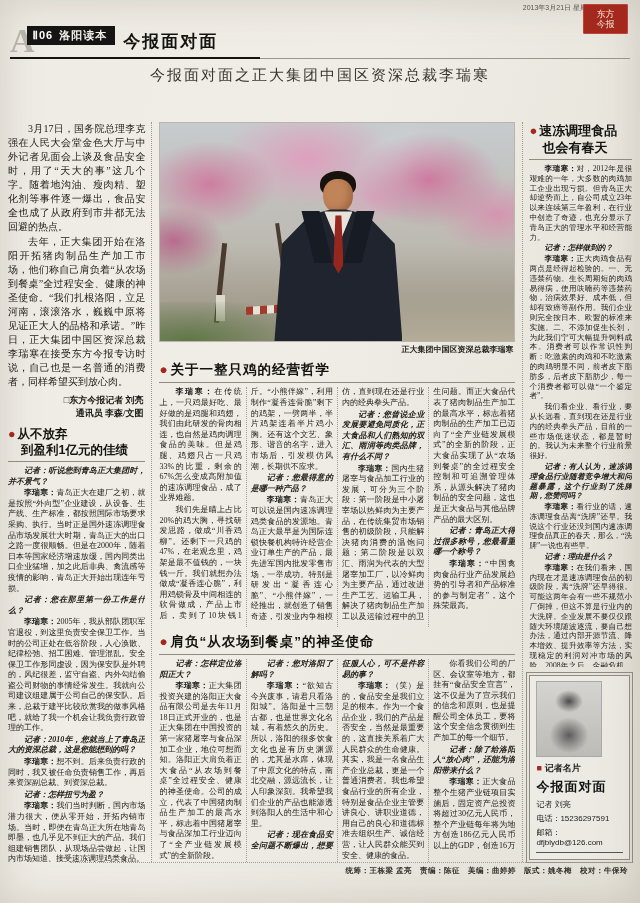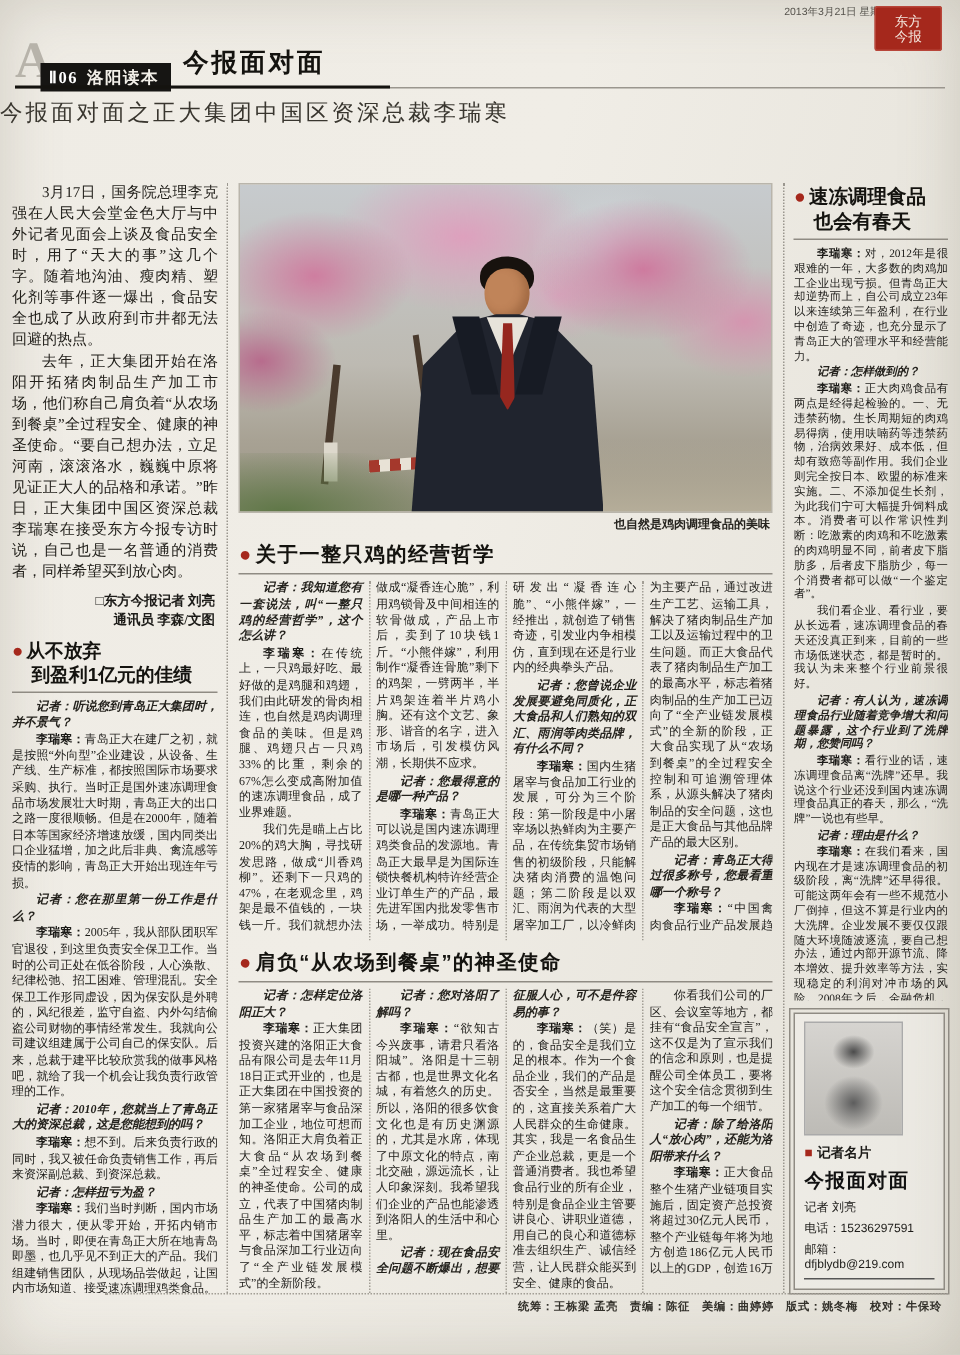--- a/index.html
+++ b/index.html
@@ -19,29 +19,29 @@
     font-family:"Liberation Sans",sans-serif;}
   .seal{position:absolute;top:4px;right:12px;width:45px;height:30px;background:#a5281c;
     color:#f4e8df;display:flex;align-items:center;justify-content:center;text-align:center;
     font-size:9px;line-height:1.15;border-radius:2px;
     font-family:"Liberation Sans",sans-serif;
     box-shadow:0 0 0 1px #b8463a inset;}
   .seal span{width:20px;display:block;}
   .masthead{position:absolute;top:26px;left:10px;right:10px;height:32px;border-bottom:1px solid #9a968e;}
   .mast-a{font-size:34px;font-weight:bold;color:#b7b3aa;line-height:30px;float:left;
     font-family:"Liberation Serif",serif;}
-  .mast-box{float:left;margin:16px 0 0 -8px;background:#161513;color:#f2efe8;
-    font-family:Liberation Serif, serif;font-size:11px;font-weight:bold;
+  .mast-box{float:left;margin:0 0 0 -8px;background:#161513;color:#f2efe8;
+    font-family:Liberation Sans, sans-serif;font-size:11px;font-weight:bold;
     padding:2px 8px 2px 6px;letter-spacing:1px;}
   .mast-box .pgno{color:#fff;margin-right:6px;}
   .mast-col{float:left;margin:4px 0 0 8px;font-size:17px;font-weight:bold;color:#14130f;
     font-family:"Liberation Sans",sans-serif;letter-spacing:2px;}
   .mast-rule{position:absolute;top:57px;left:10px;width:250px;height:2px;background:#14130f;}
   
-  .kicker{position:absolute;top:66px;left:0;width:640px;
+  .kicker{position:absolute;top:66px;left:0;width:640px;text-align:center;
     font-size:15px;color:#39362f;letter-spacing:2px;font-family:"Liberation Sans",sans-serif;}
   .headline{position:absolute;top:84px;left:0;width:640px;text-align:center;
     font-size:29px;font-weight:900;color:#0f0e0b;letter-spacing:1px;
     font-family:"Liberation Sans",sans-serif;-webkit-text-stroke:.6px #0f0e0b;}
   
   .content{position:absolute;top:122px;left:8px;width:624px;height:740px;display:flex;}
   .col-left{width:150px;display:flex;flex-direction:column;padding-right:6px;
     border-right:1px dotted #9a968e;}
   .col-mid{width:356px;padding:0 7px;display:flex;flex-direction:column;}
   .col-right{width:112px;padding-left:6px;border-left:1px dotted #9a968e;
@@ -144,21 +144,21 @@
   </div>
   <div class="mast-rule"></div>
 
   <div class="kicker">今报面对面之正大集团中国区资深总裁李瑞寒</div>
 
   <div class="content">
 
     <div class="col-left">
       <div class="intro">
           <p>3月17日，国务院总理李克强在人民大会堂金色大厅与中外记者见面会上谈及食品安全时，用了“天大的事”这几个字。随着地沟油、瘦肉精、塑化剂等事件逐一爆出，食品安全也成了从政府到市井都无法回避的热点。</p>
-          <p>去年，正大集团开始在洛阳开拓猪肉制品生产加工市场，他们称自己肩负着“从农场到餐桌”全过程安全、健康的神圣使命。“要自己想办法，立足河南，滚滚洛水，巍巍中原将见证正大人的品格和承诺。”昨日，正大集团中国区资深总裁李瑞寒在接受东方今报专访时说，自己也是一名普通的消费者，同样希望买到放心肉。</p>
+          <p>去年，正大集团开始在洛阳开拓猪肉制品生产加工市场，他们称自己肩负着“从农场到餐桌”全过程安全、健康的神圣使命。“我们扎根洛阳，立足河南，滚滚洛水，巍巍中原将见证正大人的品格和承诺。”昨日，正大集团中国区资深总裁李瑞寒在接受东方今报专访时说，自己也是一名普通的消费者，同样希望买到放心肉。</p>
         </div>
       <div class="byline">
         <div>□东方今报记者 刘亮</div>
         <div>通讯员 李森/文图</div>
       </div>
       <div class="sechead sh-left">
         <span class="dot">●</span><span>从不放弃</span><br>
         <span style="margin-left:13px">到盈利1亿元的佳绩</span>
       </div>
       <div class="dense flexfill">
@@ -186,27 +186,26 @@
         <div class="man">
           <div class="hair"></div>
           <div class="face"></div>
           <div class="suit"></div>
           <div class="shirt"></div>
           <div class="tie"></div>
           <div class="lapel-l"></div>
           <div class="lapel-r"></div>
         </div>
       </div>
-      <div class="caption">也自然是鸡肉调理食品的美味</div>
+      <div class="caption">正大集团中国区资深总裁李瑞寒</div>
 
       <div class="sechead sh-mid">
         <span class="dot">●</span><span>关于一整只鸡的经营哲学</span>
       </div>
       <div class="dense cols4 h-chicken">
-          <p class="q"><b>记者：</b>我知道您有一套说法，叫“一整只鸡的经营哲学”，这个怎么讲？</p>
           <p><b>李瑞寒：</b>在传统上，一只鸡最好吃、最好做的是鸡腿和鸡翅，我们由此研发的骨肉相连，也自然是鸡肉调理食品的美味。但是鸡腿、鸡翅只占一只鸡33%的比重，剩余的67%怎么变成高附加值的速冻调理食品，成了业界难题。</p>
           <p>我们先是瞄上占比20%的鸡大胸，寻找研发思路，做成“川香鸡柳”。还剩下一只鸡的47%，在老观念里，鸡架是最不值钱的，一块钱一斤。我们就想办法做成“凝香连心脆”，利用鸡锁骨及中间相连的软骨做成，产品上市后，卖到了10块钱1斤。“小熊伴嫁”，利用制作“凝香连骨脆”剩下的鸡架，一劈两半，半片鸡架连着半片鸡小胸。还有这个文艺、象形、谐音的名字，进入市场后，引发模仿风潮，长期供不应求。</p>
           <p class="q"><b>记者：</b>您最得意的是哪一种产品？</p>
           <p><b>李瑞寒：</b>青岛正大可以说是国内速冻调理鸡类食品的发源地。青岛正大最早是为国际连锁快餐机构特许经营企业订单生产的产品，最先进军国内批发零售市场，一举成功。特别是研发出“凝香连心脆”、“小熊伴嫁”，一经推出，就创造了销售奇迹，引发业内争相模仿，直到现在还是行业内的经典拳头产品。</p>
           <p class="q"><b>记者：</b>您曾说企业发展要避免同质化，正大食品和人们熟知的双汇、雨润等肉类品牌，有什么不同？</p>
           <p><b>李瑞寒：</b>国内生猪屠宰与食品加工行业的发展，可分为三个阶段：第一阶段是中小屠宰场以热鲜肉为主要产品，在传统集贸市场销售的初级阶段，只能解决猪肉消费的温饱问题；第二阶段是以双汇、雨润为代表的大型屠宰加工厂，以冷鲜肉为主要产品，通过改进生产工艺、运输工具，解决了猪肉制品生产加工以及运输过程中的卫生问题。而正大食品代表了猪肉制品生产加工的最高水平，标志着猪肉制品的生产加工已迈向了“全产业链发展模式”的全新的阶段，正大食品实现了从“农场到餐桌”的全过程安全控制和可追溯管理体系，从源头解决了猪肉制品的安全问题，这也是正大食品与其他品牌产品的最大区别。</p>
           <p class="q"><b>记者：</b>青岛正大得过很多称号，您最看重哪一个称号？</p>
           <p><b>李瑞寒：</b>“中国禽肉食品行业产品发展趋势的引导者和产品标准的参与制定者”，这个殊荣最高。</p>
         </div>
 
@@ -228,36 +227,36 @@
 
     <div class="col-right">
       <div class="sechead sh-side">
         <span class="dot">●</span><span>速冻调理食品</span><br>
         <span style="margin-left:13px">也会有春天</span>
       </div>
       <div class="dense side-dense flexfill">
           <p><b>李瑞寒：</b>对，2012年是很艰难的一年，大多数的肉鸡加工企业出现亏损。但青岛正大却逆势而上，自公司成立23年以来连续第三年盈利，在行业中创造了奇迹，也充分显示了青岛正大的管理水平和经营能力。</p>
           <p class="q"><b>记者：</b>怎样做到的？</p>
           <p><b>李瑞寒：</b>正大肉鸡食品有两点是经得起检验的。一、无违禁药物。生长周期短的肉鸡易得病，使用呋喃药等违禁药物，治病效果好、成本低，但却有致癌等副作用。我们企业则完全按日本、欧盟的标准来实施。二、不添加促生长剂，为此我们宁可大幅提升饲料成本。消费者可以作常识性判断：吃激素的肉鸡和不吃激素的肉鸡明显不同，前者皮下脂肪多，后者皮下脂肪少，每一个消费者都可以做“一个鉴定者”。</p>
-          <p>我们看企业、看行业，要从长远看，速冻调理食品的春天还没真正到来，目前的一些市场低迷状态，都是暂时的。我认为未来整个行业前景很好。</p>
+          <p>我们看企业、看行业，要从长远看，直到现在还是行业内的经典拳头产品，目前的一些市场低迷状态，都是暂时的。我认为未来整个行业前景很好。</p>
           <p class="q"><b>记者：</b>有人认为，速冻调理食品行业随着竞争增大和问题暴露，这个行业到了洗牌期，您赞同吗？</p>
           <p><b>李瑞寒：</b>看行业的话，速冻调理食品离“洗牌”还早。我说这个行业还没到国内速冻调理食品真正的春天，那么，“洗牌”一说也有些早。</p>
           <p class="q"><b>记者：</b>理由是什么？</p>
           <p><b>李瑞寒：</b>在我们看来，国内现在才是速冻调理食品的初级阶段，离“洗牌”还早得很。可能这两年会有一些不规范小厂倒掉，但这不算是行业内的大洗牌。企业发展不要仅仅跟随大环境随波逐流，要自己想办法，通过内部开源节流、降本增效、提升效率等方法，实现稳定的利润对冲市场的风险。2008年之后，金融危机，国内很多企业受到影响，我们依然实现连年利润攀升。</p>
         </div>
 
       <div class="card">
         <div class="card-photo"></div>
         <div class="card-label">
           <span class="sq">■</span><span>记者名片</span>
         </div>
         <div class="card-title">今报面对面</div>
         <div class="card-line">记者 刘亮</div>
         <div class="card-line">电话：15236297591</div>
-        <div class="card-line">邮箱：dfjblydb@219.com</div>
+        <div class="card-line">邮箱：dfjblydb@126.com</div>
         <div class="card-rule"></div>
       </div>
     </div>
   </div>
 
   <div class="foot-rule"></div>
   <div class="credits">统筹：王栋梁 孟亮　责编：陈征　美编：曲婷婷　版式：姚冬梅　校对：牛保玲</div>
 </div>
 
 </body></html>

